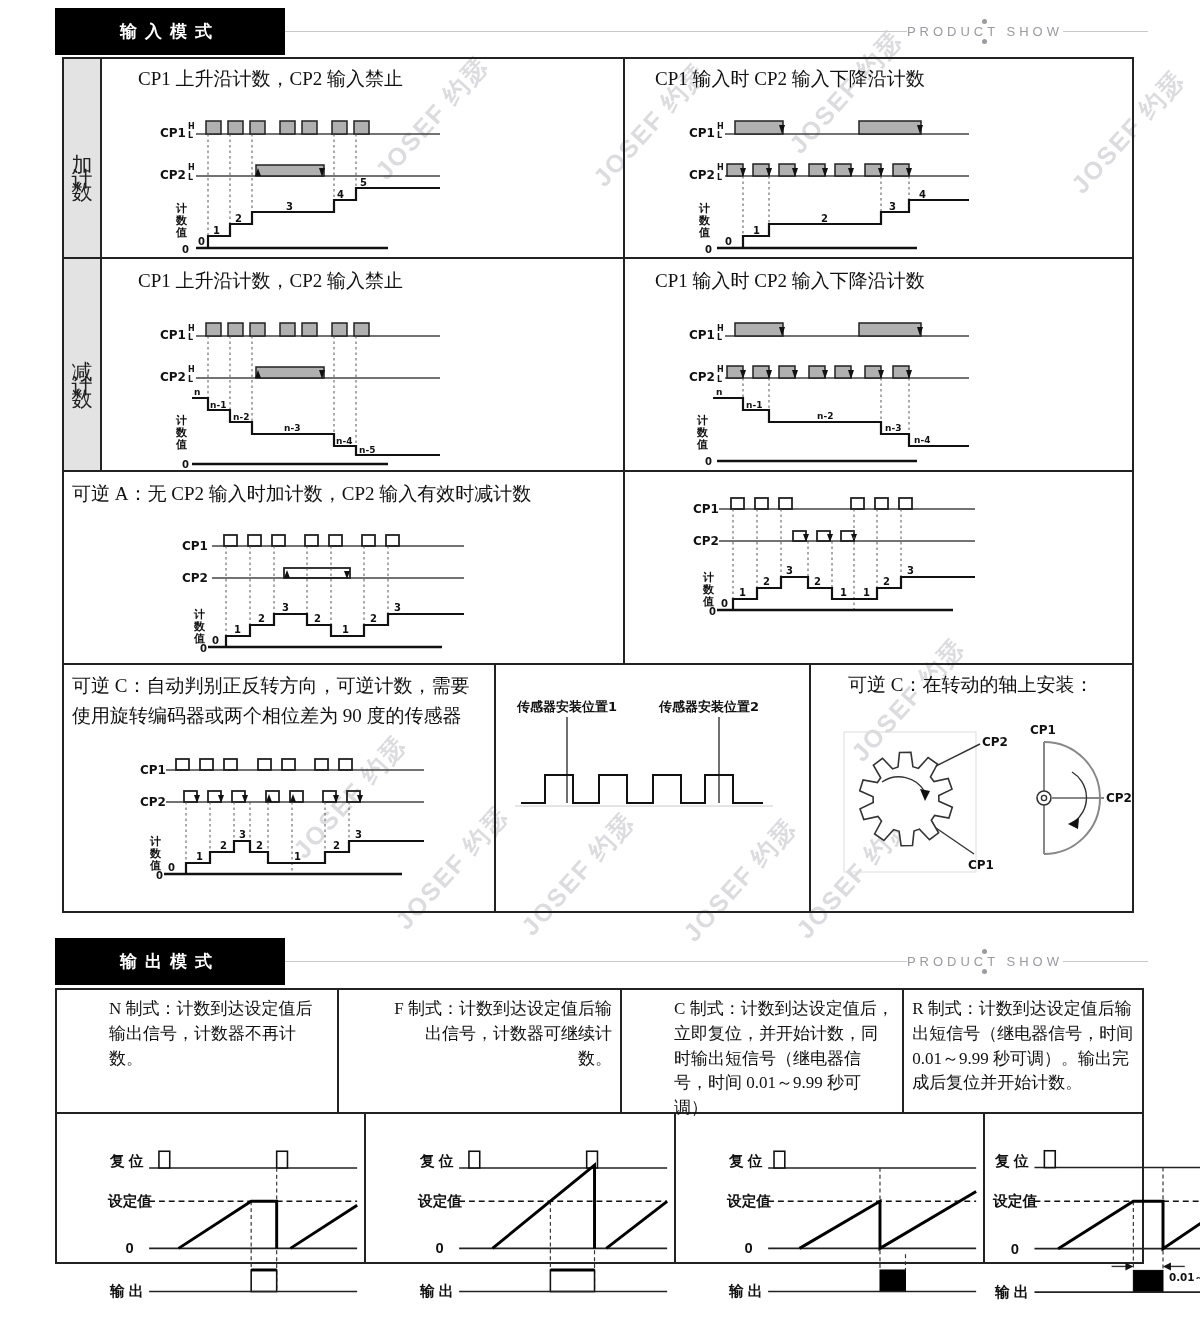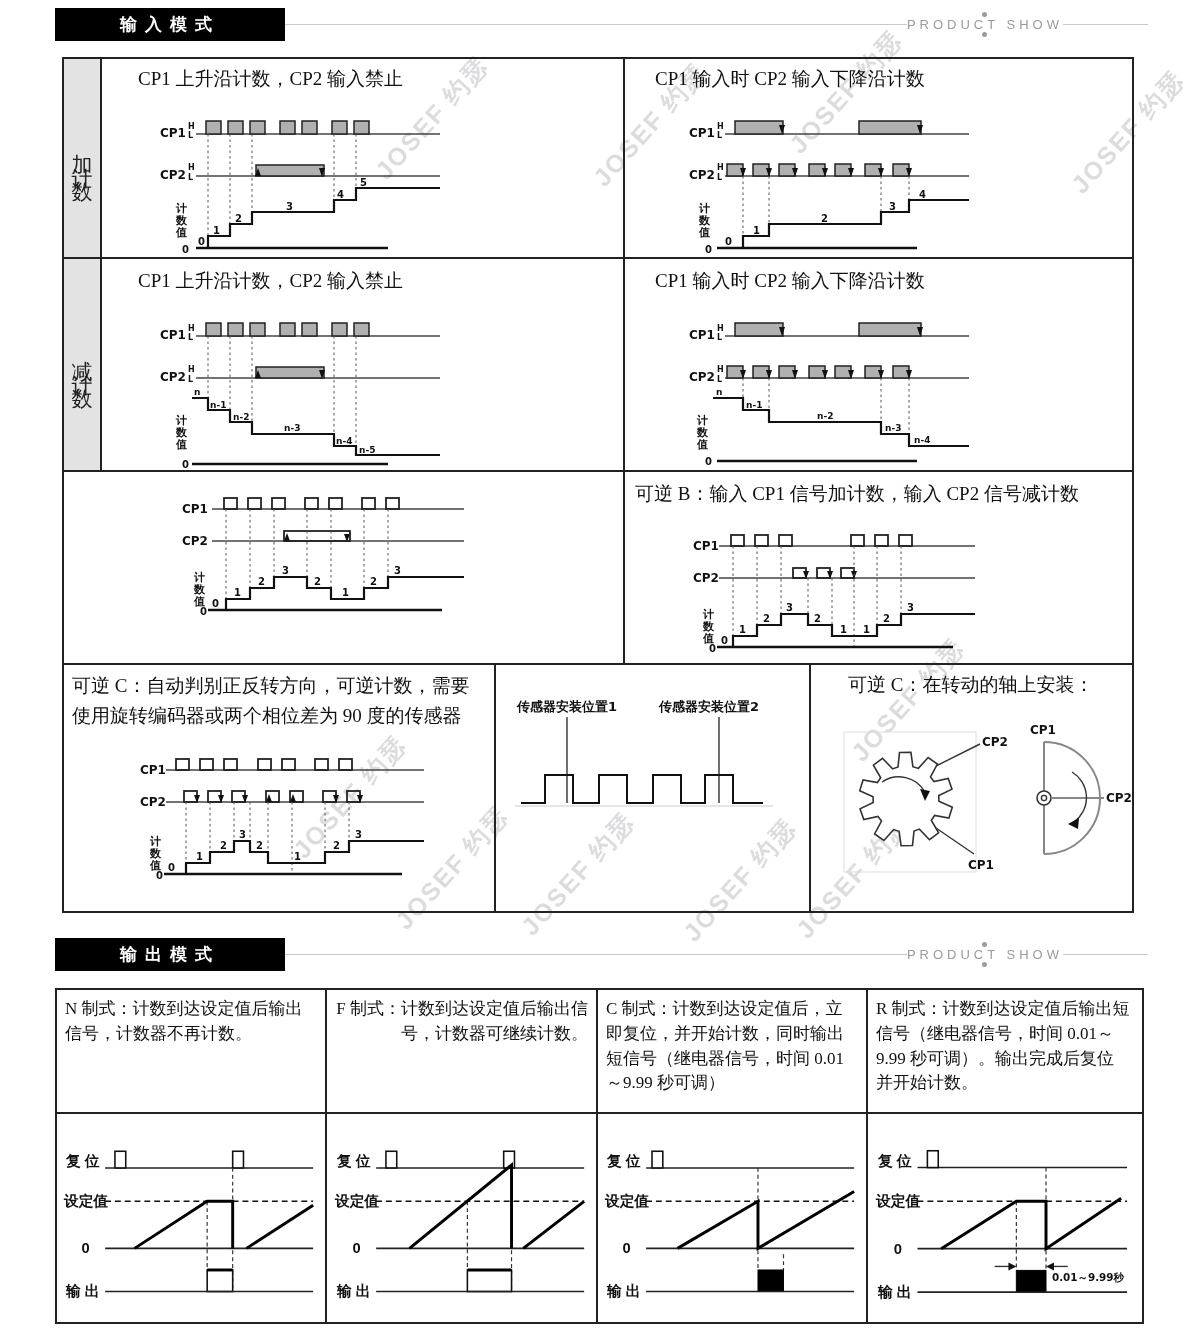--- a/index.html
+++ b/index.html
@@ -1,44 +1,44 @@
 <!DOCTYPE html>
 <html><head>
 <meta charset="utf-8">
 <style>
   html,body{margin:0;padding:0;background:#fff;}
   .page{position:relative;width:1200px;height:1331px;background:#fff;overflow:hidden;
         font-family:"Liberation Serif","DejaVu Serif",serif;color:#111;}
   
   .sec-header{position:absolute;left:55px;right:52px;display:flex;align-items:center;}
   .badge{background:#000;color:#fff;width:230px;text-align:center;font-size:17px;
-         font-weight:bold;letter-spacing:8px;padding:5px 0;font-family:"Liberation Sans",sans-serif;}
+         font-weight:bold;letter-spacing:8px;padding:12px 0;font-family:"Liberation Sans",sans-serif;}
   .rule{flex:1;height:1px;background:#c9c9c9;}
   .pshow{display:flex;align-items:center;color:#9a9aa0;font-family:"Liberation Sans",sans-serif;
          font-size:13px;letter-spacing:4px;white-space:nowrap;flex-direction:column;}
   .dot{width:5px;height:5px;border-radius:50%;background:#9a9aa0;margin:0 9px;}
   .rule-end{width:85px;height:1px;background:#c9c9c9;}
   
   .itable{position:absolute;left:62px;top:57px;width:1068px;border:2px solid #222;}
   .irow{display:flex;border-bottom:2px solid #222;}
   .irow:last-child{border-bottom:none;}
   .ilabel{width:36px;background:#e3e3e3;border-right:2px solid #222;display:flex;
           align-items:center;justify-content:center;}
   .vtext{writing-mode:vertical-rl;text-orientation:upright;font-size:21px;letter-spacing:14px;color:#222;}
   .icell{position:relative;}
   .br{border-right:2px solid #222;}
   .ctitle{font-size:19px;color:#111;line-height:1.5;}
   
   .otable{position:absolute;left:55px;top:988px;width:1085px;border:2px solid #222;}
   .orow{display:flex;}
   .otxt{border-bottom:2px solid #222;}
   .ocell{width:268px;}
-  .ocell.br{border-right:2px solid #222;}
+  .ocell.br{border-right:2px solid #222;margin-left:44px;}
   .otext{font-size:17px;line-height:1.46;padding:7px 8px;height:108px;}
-  .odiag{height:208px;}
+  .odiag{height:148px;}
   
   .wm{position:absolute;transform:translate(-50%,-50%) rotate(-48deg);
       font:bold 25px "Liberation Sans",sans-serif;color:rgba(125,125,135,0.27);
       letter-spacing:2px;white-space:nowrap;pointer-events:none;}
   
   svg{display:block;}
   .sig{stroke:#444;stroke-width:1.6;fill:none;}
   .sig2{stroke:#111;stroke-width:2.4;fill:none;}
   .pul{fill:#b0b0b0;stroke:#222;stroke-width:1.5;}
   .pulthin{fill:none;stroke:#222;stroke-width:1.8;}
@@ -274,20 +274,21 @@
           <text class="dcn" x="20" y="126">计</text>
           <text class="dcn" x="20" y="138">数</text>
           <text class="dcn" x="20" y="150">值</text>
           <text class="dn" x="28" y="167">0</text>
         </svg>
       </div>
     </div>
 
     <div class="irow" style="height:191px;">
       <div class="icell br" style="width:559px;">
+        <div class="ctitle" style="padding:8px 10px 0 8px;">可逆 A：无 CP2 输入时加计数，CP2 输入有效时减计数</div>
         <svg width="300" height="142" viewBox="0 0 300 142" style="margin:6px 0 0 108px;">
           <text class="dl" x="10" y="35">CP1</text>
           <line class="sig" x1="40" y1="31" x2="292" y2="31"></line>
           <rect class="pulthin" x="52" y="20" width="13" height="11"></rect>
             <rect class="pulthin" x="76" y="20" width="13" height="11"></rect>
           <rect class="pulthin" x="100" y="20" width="13" height="11"></rect>
             <rect class="pulthin" x="133" y="20" width="13" height="11"></rect>
           <rect class="pulthin" x="157" y="20" width="13" height="11"></rect>
             <rect class="pulthin" x="190" y="20" width="13" height="11"></rect>
           <rect class="pulthin" x="214" y="20" width="13" height="11"></rect>
@@ -313,21 +314,20 @@
           <text class="dn" x="170" y="118">1</text>
           <text class="dn" x="198" y="107">2</text>
           <text class="dn" x="222" y="96">3</text>
           <text class="dcn" x="22" y="103">计</text>
           <text class="dcn" x="22" y="115">数</text>
           <text class="dcn" x="22" y="127">值</text>
           <text class="dn" x="28" y="137">0</text>
         </svg>
       </div>
       <div class="icell" style="width:501px;">
-        <div class="ctitle" style="padding:8px 10px 0 10px;">可逆 B：输入 CP1 信号加计数，输入 CP2 信号减计数</div>
         <svg width="300" height="142" viewBox="0 0 300 142" style="margin:6px 0 0 58px;">
           <text class="dl" x="10" y="35">CP1</text>
           <line class="sig" x1="36" y1="31" x2="292" y2="31"></line>
           <rect class="pulthin" x="48" y="20" width="13" height="11"></rect>
             <rect class="pulthin" x="72" y="20" width="13" height="11"></rect>
           <rect class="pulthin" x="96" y="20" width="13" height="11"></rect>
             <rect class="pulthin" x="168" y="20" width="13" height="11"></rect>
           <rect class="pulthin" x="192" y="20" width="13" height="11"></rect>
             <rect class="pulthin" x="216" y="20" width="13" height="11"></rect>
           <text class="dl" x="10" y="67">CP2</text>

